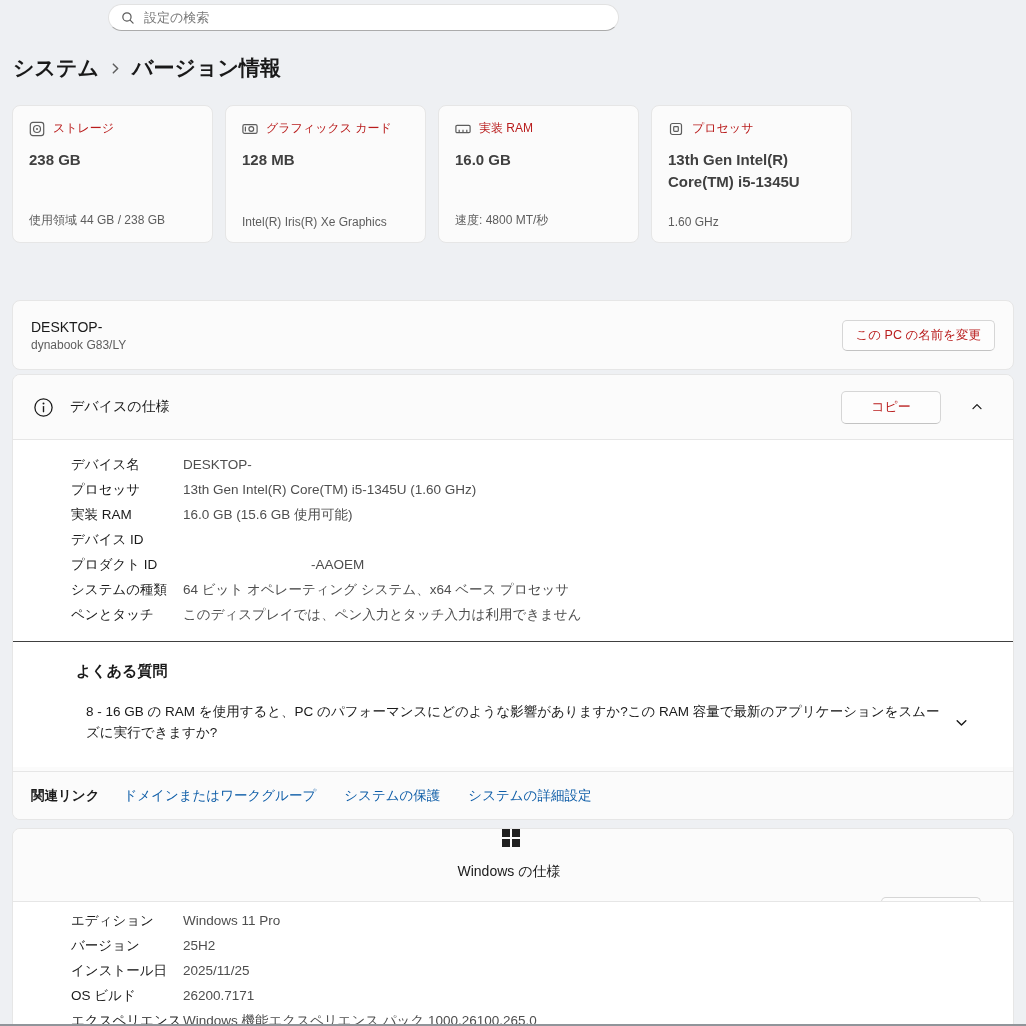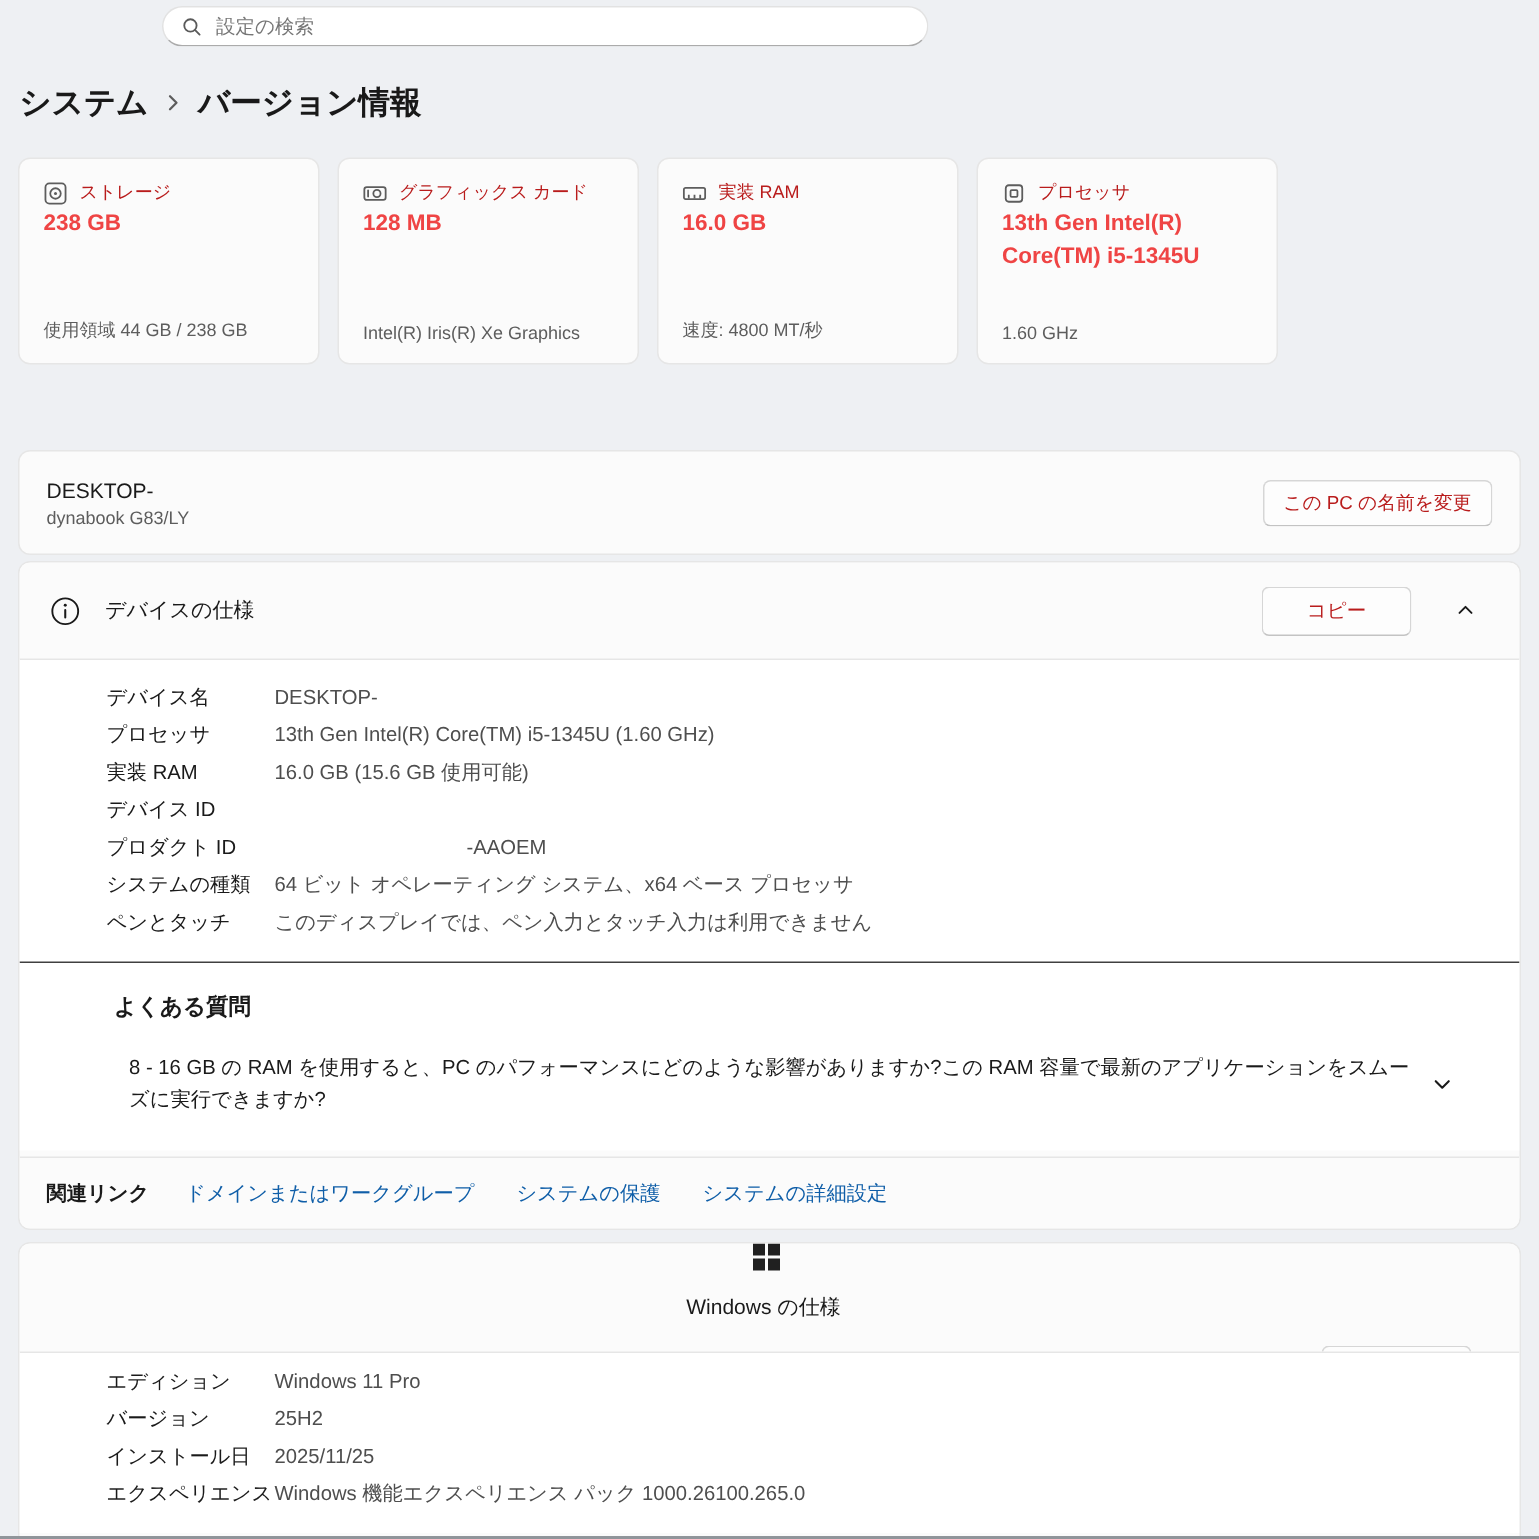--- a/index.html
+++ b/index.html
@@ -29,21 +29,21 @@
   }
   .breadcrumb .crumb{cursor:default;}
   
   .cards{position:absolute;left:12px;top:105px;display:flex;gap:12px;}
   .card{
     width:201px;height:138px;box-sizing:border-box;background:#fbfbfb;
     border:1px solid #e6e6e6;border-radius:8px;padding:14px 16px 13px 16px;
     display:flex;flex-direction:column;
   }
   .card-top{display:flex;align-items:center;gap:8px;color:#b91c1c;font-size:12px;}
-  .card-value{margin-top:1px;font-size:15px;font-weight:700;color:#ef4444;line-height:1.45;}
+  .card-value{margin-top:12px;font-size:15px;font-weight:700;color:#404040;line-height:1.45;}
   .card-caption{margin-top:auto;font-size:12px;color:#5d5d5d;}
   
   .panel{
     position:absolute;left:12px;width:1002px;box-sizing:border-box;
     background:#fbfbfb;border:1px solid #e6e6e6;border-radius:8px;overflow:hidden;
   }
   .name-panel{top:300px;height:70px;display:flex;align-items:center;padding:0 18px;}
   .name-block{display:flex;flex-direction:column;}
   .device-title{font-size:14px;color:#1a1a1a;}
   .device-model{font-size:12px;color:#5d5d5d;margin-top:3px;}
@@ -269,20 +269,24 @@
       </div>
       <div class="spec-row">
         <span class="spec-label">バージョン</span>
         <span class="spec-value">25H2</span>
       </div>
       <div class="spec-row">
         <span class="spec-label">インストール日</span>
         <span class="spec-value">2025/11/25</span>
       </div>
       <div class="spec-row">
+        <span class="spec-label">OS ビルド</span>
+        <span class="spec-value">26200.7171</span>
+      </div>
+      <div class="spec-row">
         <span class="spec-label">エクスペリエンス</span>
         <span class="spec-value">Windows 機能エクスペリエンス パック 1000.26100.265.0</span>
       </div>
     </div>
   </div>
 </div>
 
 <div class="bottom-edge"></div>
 
 </body></html>

